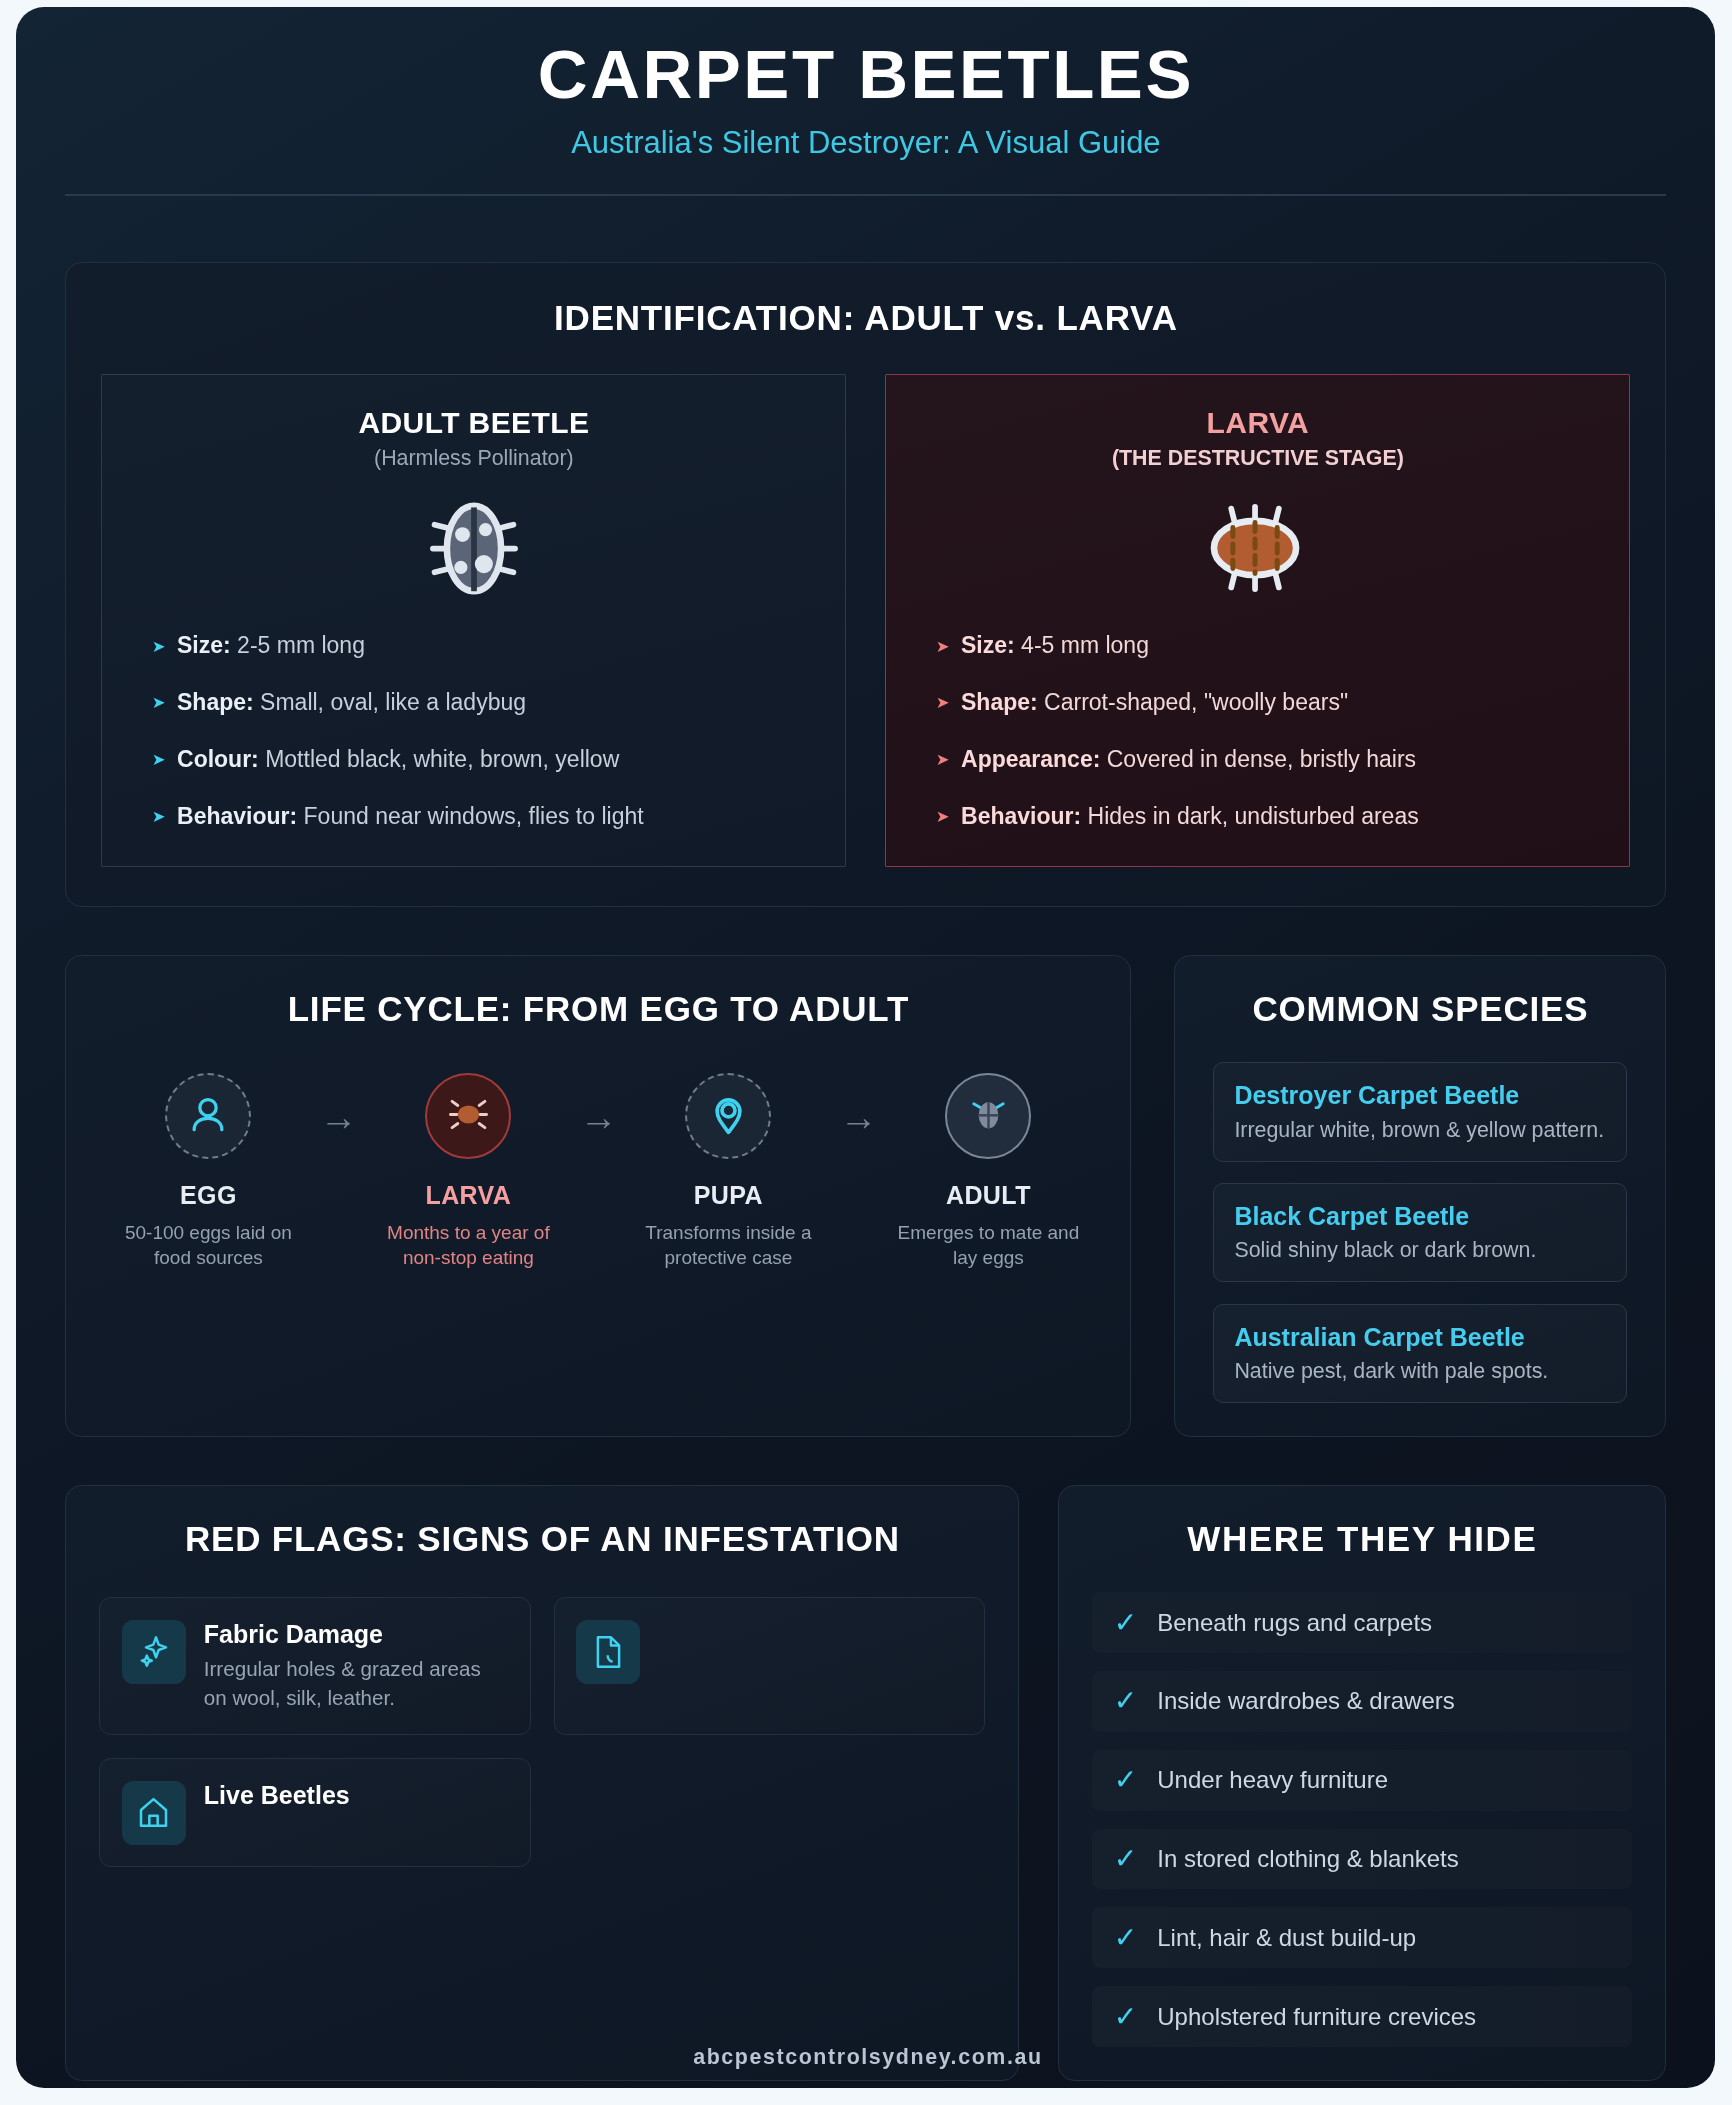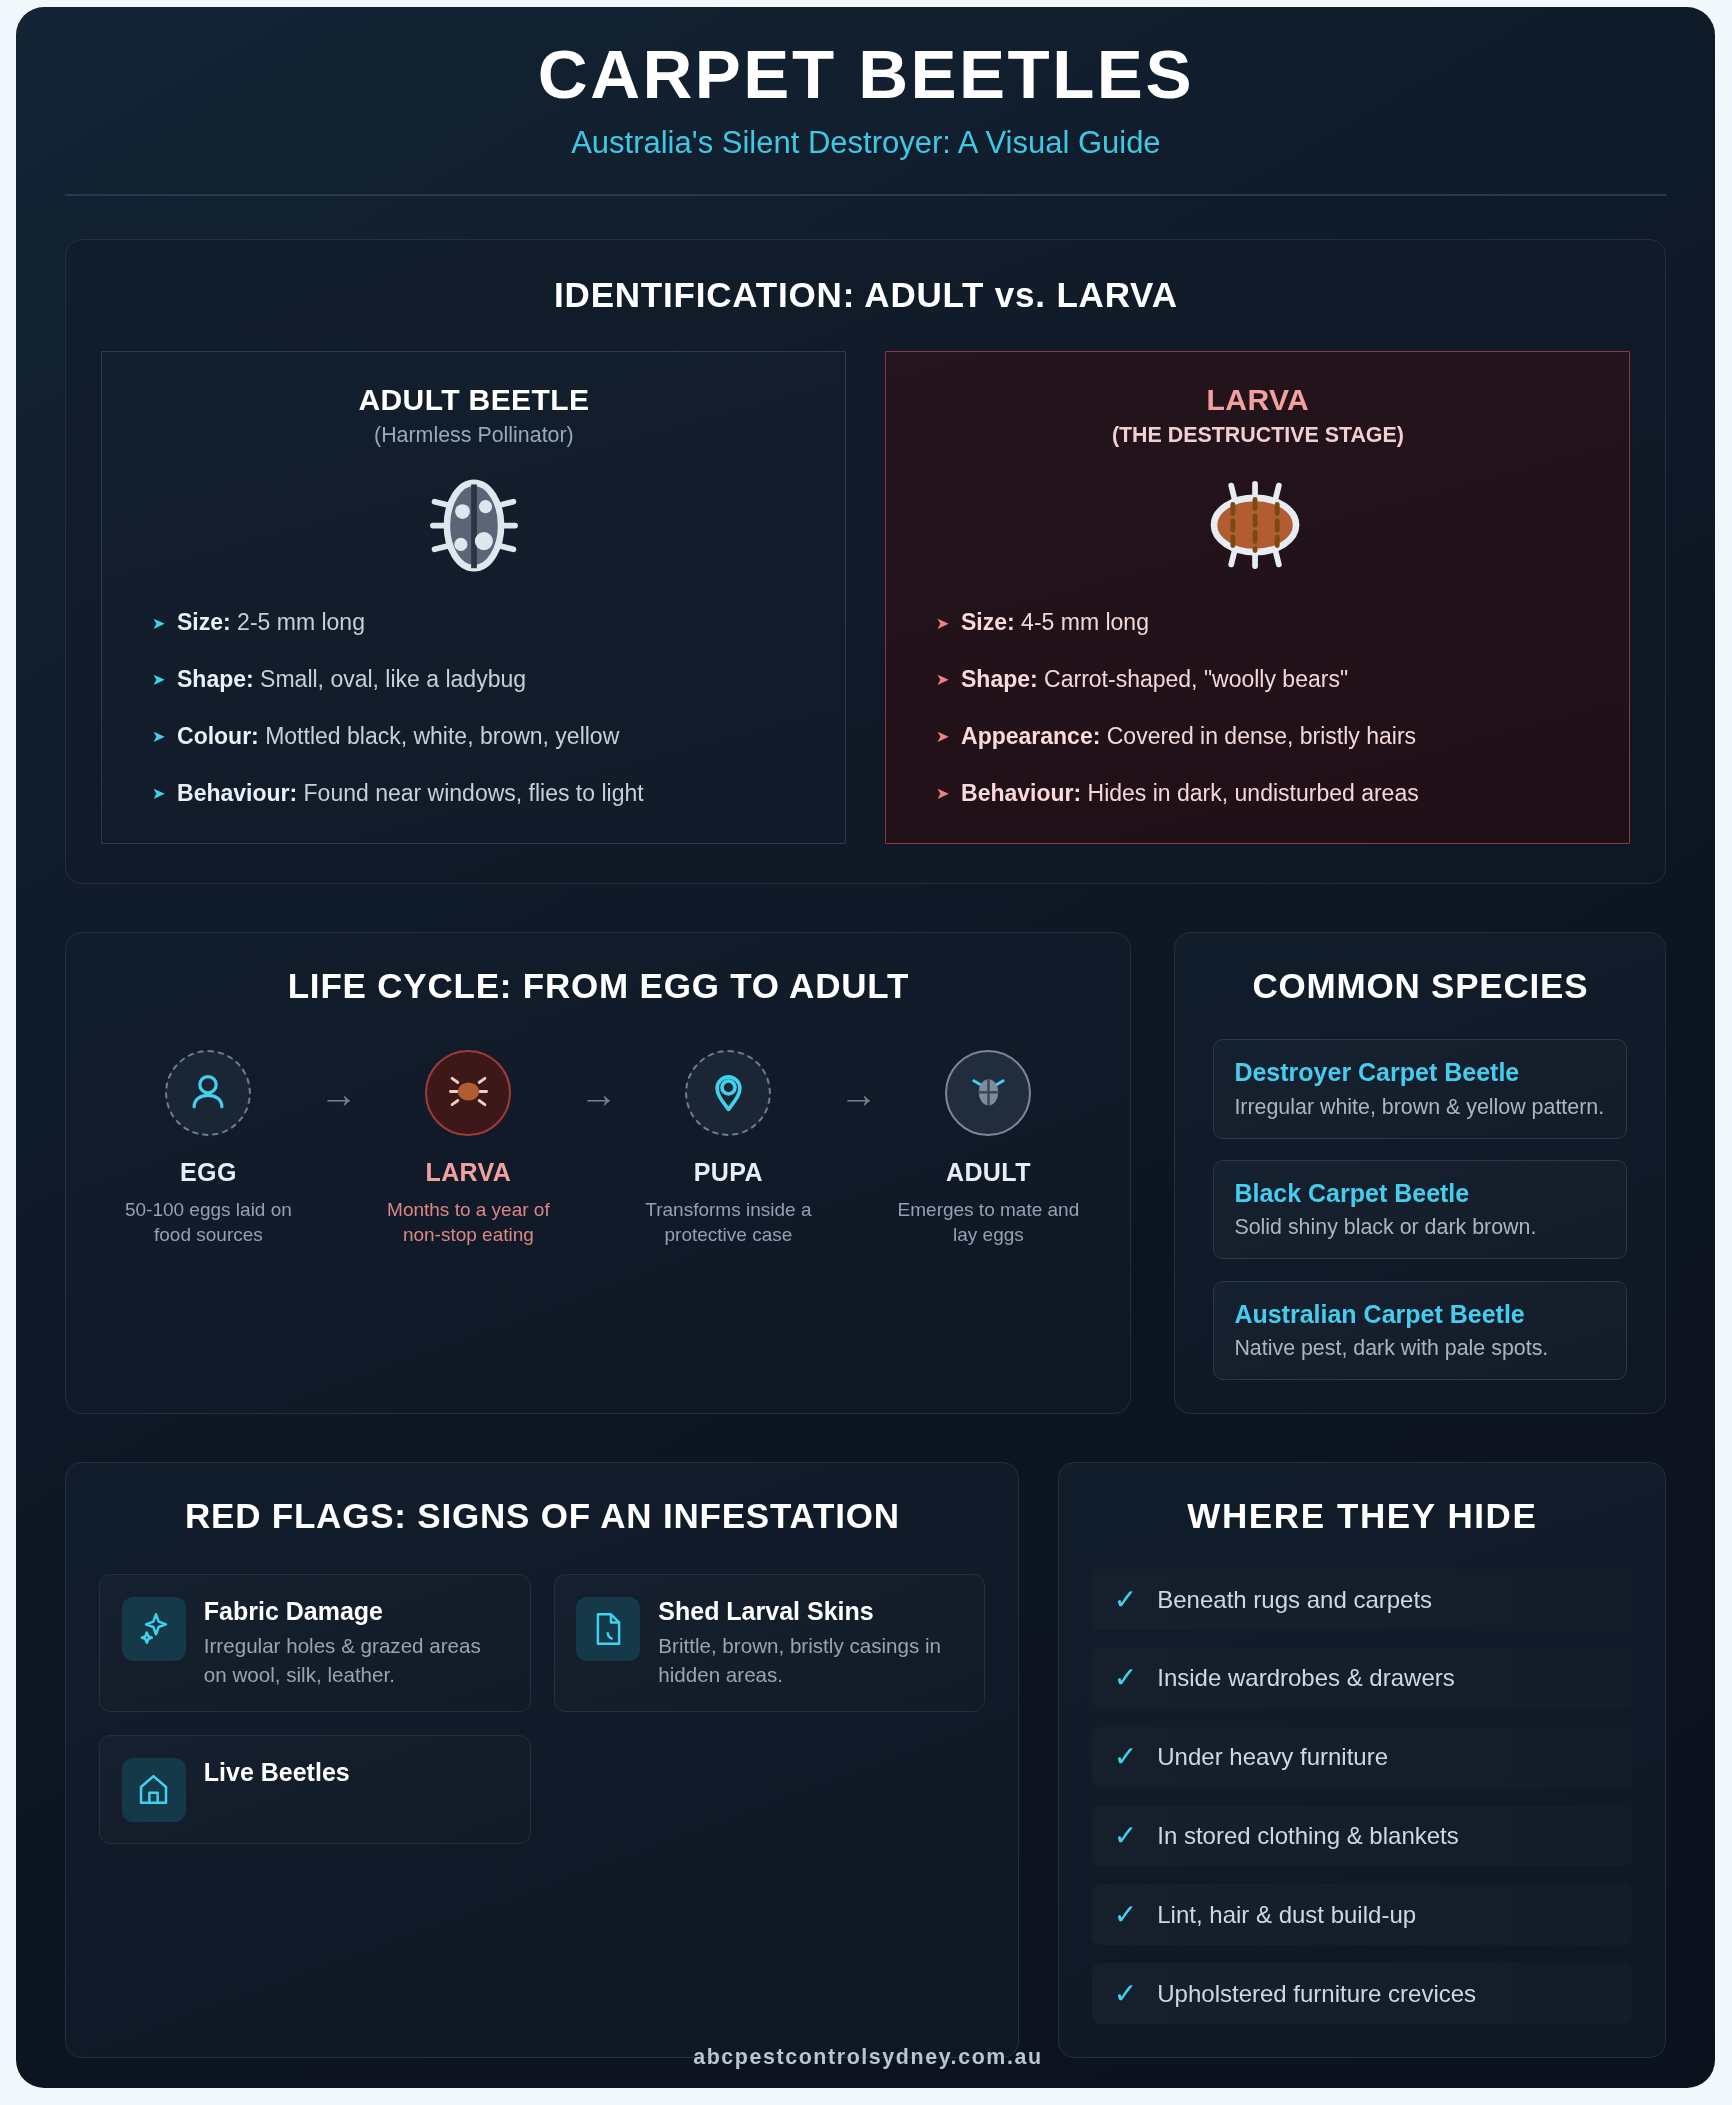--- a/index.html
+++ b/index.html
@@ -61,21 +61,21 @@
   }
   .panel-title {
     text-align: center;
     color: #ffffff;
     font-weight: 700;
     letter-spacing: 0.8px;
     font-stretch: condensed;
   }
 
   
-  .id-section { margin-top: 43px; padding: 35px 35px 39px 35px; }
+  .id-section { margin-top: 66px; padding: 35px 35px 39px 35px; }
   .id-section > .panel-title { font-size: 35px; margin-bottom: 36px; }
   .id-grid { display: flex; gap: 39px; }
   .id-card {
     flex: 1;
     border-radius: 1px;
     box-sizing: border-box;
     padding: 31px 28px 36px 28px;
   }
   .id-card.adult {
     border: 0.8px solid #2b3a4c;
@@ -432,24 +432,20 @@
         </div>
 
         <div class="rf-card">
           <div class="rf-icon">
             <svg width="31" height="36" viewBox="0 0 38 44" fill="none" stroke="#3fd2ef" stroke-width="3" stroke-linejoin="round">
               <path d="M6 4h16l10 10v26H6z"></path>
               <path d="M22 4v10h10"></path>
               <path d="M24 34c-4-1-6-4-6-8"></path>
             </svg>
           </div>
-          <div>
-            <div class="rf-title">Shed Larval Skins</div>
-            <div class="rf-desc">Brittle, brown, bristly casings in hidden areas.</div>
-          </div>
         </div>
 
 
         <div class="rf-card">
           <div class="rf-icon">
             <svg width="35" height="35" viewBox="0 0 42 42" fill="none" stroke="#3fd2ef" stroke-width="3" stroke-linejoin="round">
               <path d="M6 18L21 5l15 13v19H6z"></path>
               <path d="M16 37V25h10v12"></path>
             </svg>
           </div>

